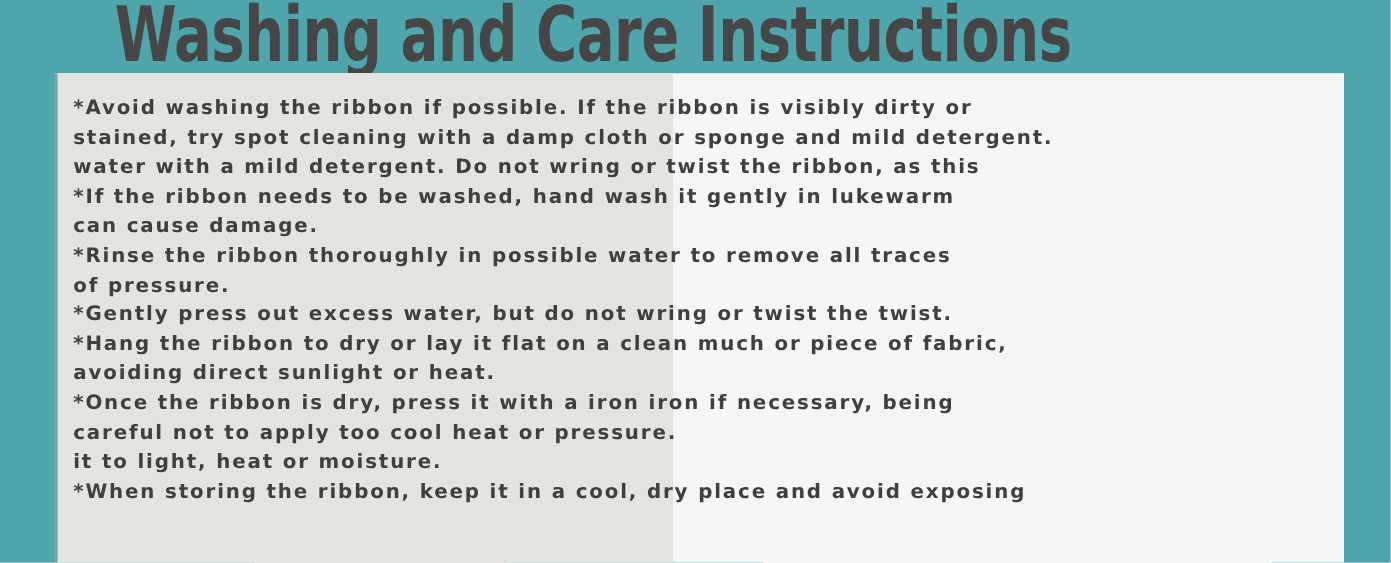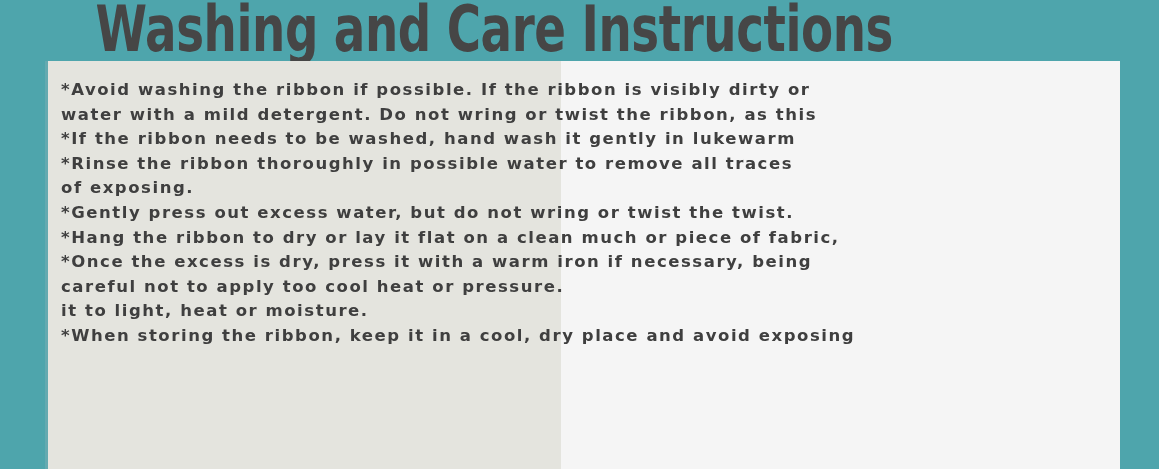--- a/index.html
+++ b/index.html
@@ -97,26 +97,29 @@
   <div id="title-bar">
     <div id="poster-title">Washing and Care Instructions</div>
   </div>
 
   <div id="content-panel">
     <div id="panel-left-wash"></div>
     <div id="panel-edge-accent"></div>
 
     <div id="instructions">
       <div class="instr-line">*Avoid washing the ribbon if possible. If the ribbon is visibly dirty or</div>
+      <div class="instr-line">stained, try spot cleaning with a damp cloth or sponge and mild detergent.</div>
       <div class="instr-line">water with a mild detergent. Do not wring or twist the ribbon, as this</div>
       <div class="instr-line">*If the ribbon needs to be washed, hand wash it gently in lukewarm</div>
+      <div class="instr-line">can cause damage.</div>
       <div class="instr-line">*Rinse the ribbon thoroughly in possible water to remove all traces</div>
-      <div class="instr-line">of exposing.</div>
+      <div class="instr-line">of pressure.</div>
       <div class="instr-line">*Gently press out excess water, but do not wring or twist the twist.</div>
       <div class="instr-line">*Hang the ribbon to dry or lay it flat  on a clean much or piece of fabric,</div>
-      <div class="instr-line">*Once the excess is dry, press it with a warm iron if necessary, being</div>
+      <div class="instr-line">avoiding direct sunlight or heat.</div>
+      <div class="instr-line">*Once the ribbon is dry, press it with a iron iron if necessary, being</div>
       <div class="instr-line">careful not to apply too cool heat or pressure.</div>
       <div class="instr-line">it to light, heat or moisture.</div>
       <div class="instr-line">*When storing the ribbon, keep it in a cool, dry place and avoid exposing</div>
     </div>
   </div>
 
 </div>
 
 </body></html>

